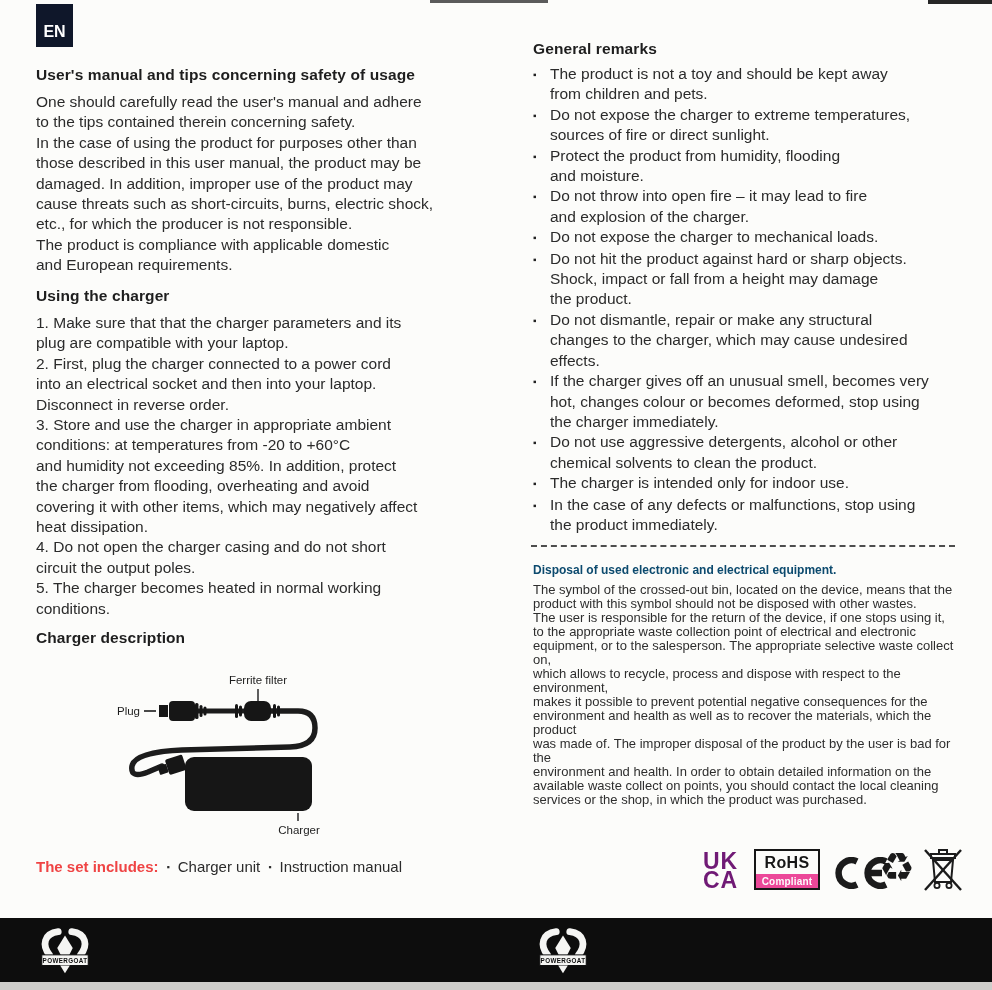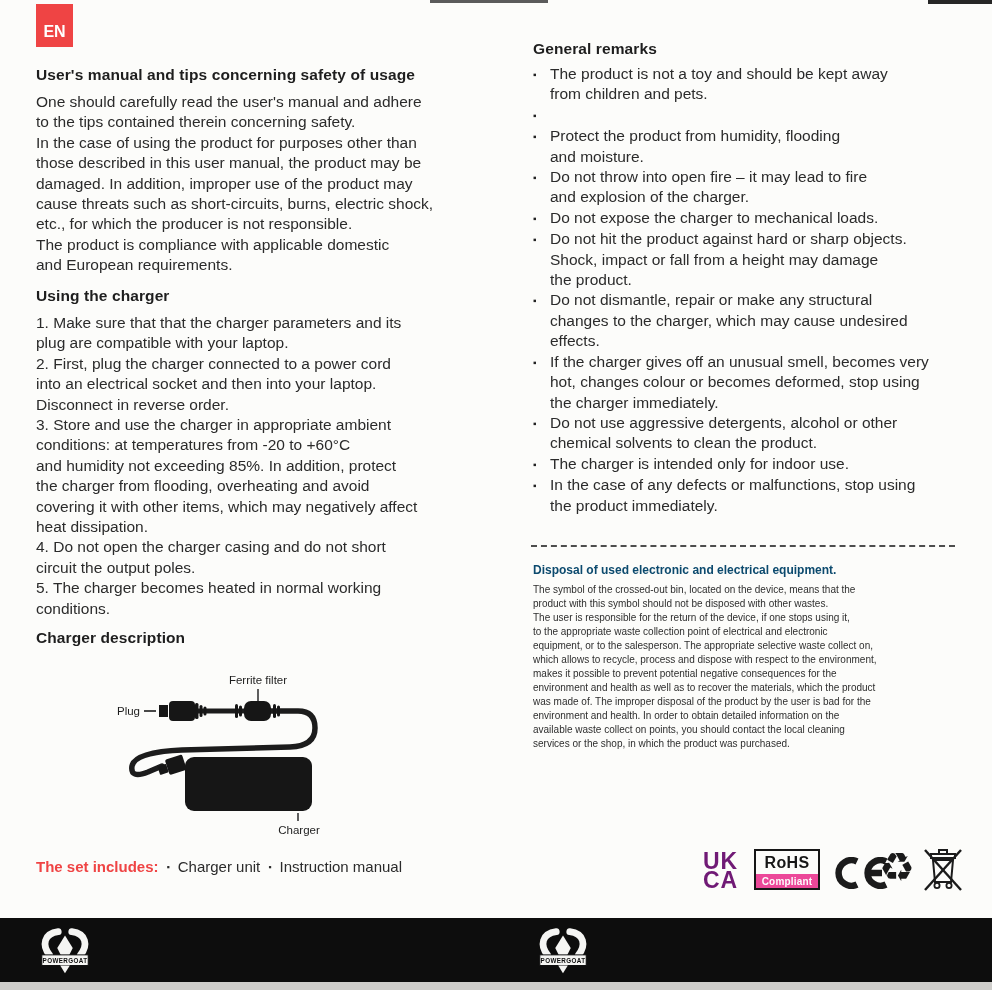--- a/index.html
+++ b/index.html
@@ -7,34 +7,34 @@
   .page{
     position:relative;width:992px;height:990px;margin:0 auto;
     background:#fcfcfa;overflow:hidden;
     font-family:"Liberation Sans","DejaVu Sans",sans-serif;
     color:#262626;
   }
   .abs{position:absolute;}
   .heading{font-size:15.5px;font-weight:bold;color:#1e1e1e;letter-spacing:.1px;}
   .bodytext{font-size:15.5px;line-height:20.4px;white-space:pre-line;color:#2b2b2b;}
   .lang-badge{
-    width:37px;height:43px;background:#ef4444;color:#fff;
+    width:37px;height:43px;background:#0f172a;color:#fff;
     display:flex;align-items:flex-end;justify-content:center;
     font-weight:bold;font-size:16px;padding-bottom:6px;box-sizing:border-box;
   }
   ul.bullets{list-style:none;margin:0;padding:0;width:440px;}
   ul.bullets li{display:flex;margin:0;}
   ul.bullets .marker{
     flex:0 0 17px;font-size:10px;line-height:20.4px;color:#232323;
     padding-top:1px;
   }
   ul.bullets .btext{font-size:15.5px;line-height:20.4px;white-space:pre-line;color:#2b2b2b;}
   .dashed-rule{width:424px;border-top:2px dashed #4d4d4d;}
   .small-heading{font-size:12px;font-weight:bold;color:#0c4a6e;}
-  .small-body{font-size:10px;line-height:14px;white-space:pre-line;color:#2e2e2e;}
+  .small-body{font-size:13px;line-height:14px;white-space:pre-line;color:#2e2e2e;}
   .set-line{font-size:15px;color:#2b2b2b;display:flex;align-items:baseline;gap:8px;}
   .set-line .lbl{font-weight:bold;color:#ef4444;}
   .set-line .sq{font-size:9px;position:relative;top:-2px;}
   .ukca{font-weight:bold;font-size:23px;line-height:19px;letter-spacing:1px;color:#701a75;}
   .rohs{
     width:62px;height:37px;border:2.5px solid #161616;background:#fcfcfa;
     display:flex;flex-direction:column;box-sizing:content-box;
   }
   .rohs .top{flex:1;display:flex;align-items:center;justify-content:center;
     font-weight:bold;font-size:16px;color:#161616;letter-spacing:.3px;}
@@ -140,20 +140,22 @@
   <div class="abs heading" style="left:533px;top:40px;">General remarks</div>
 
   <ul class="abs bullets" style="left:533px;top:64px;">
     <li>
         <span class="marker">▪</span>
         <span class="btext">The product is not a toy and should be kept away
 from children and pets.</span>
       </li>
     <li>
         <span class="marker">▪</span>
+        <span class="btext">Do not expose the charger to extreme temperatures,
+sources of fire or direct sunlight.</span>
       </li>
     <li>
         <span class="marker">▪</span>
         <span class="btext">Protect the product from humidity, flooding
 and moisture.</span>
       </li>
     <li>
         <span class="marker">▪</span>
         <span class="btext">Do not throw into open fire – it may lead to fire
 and explosion of the charger.</span>

